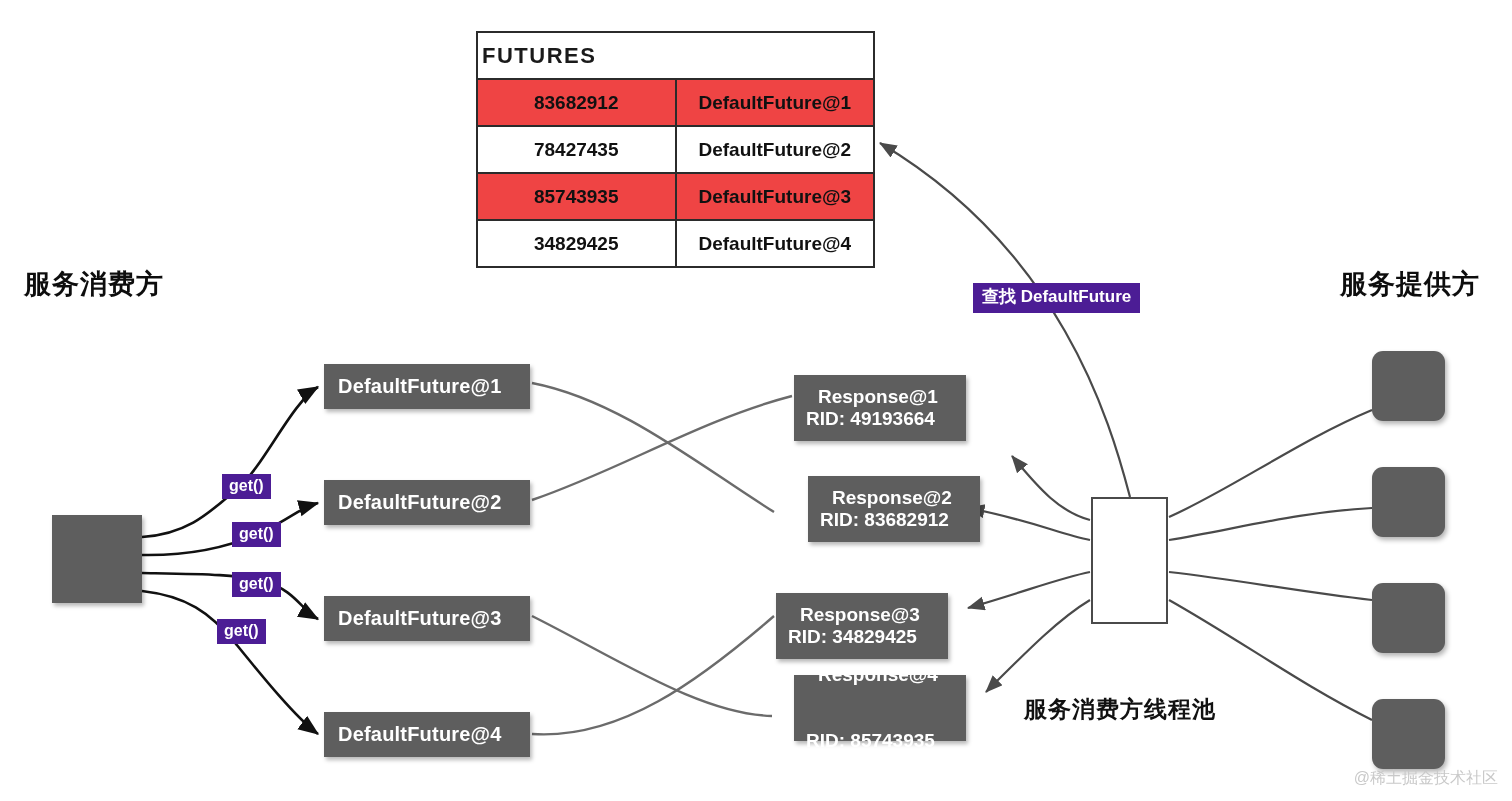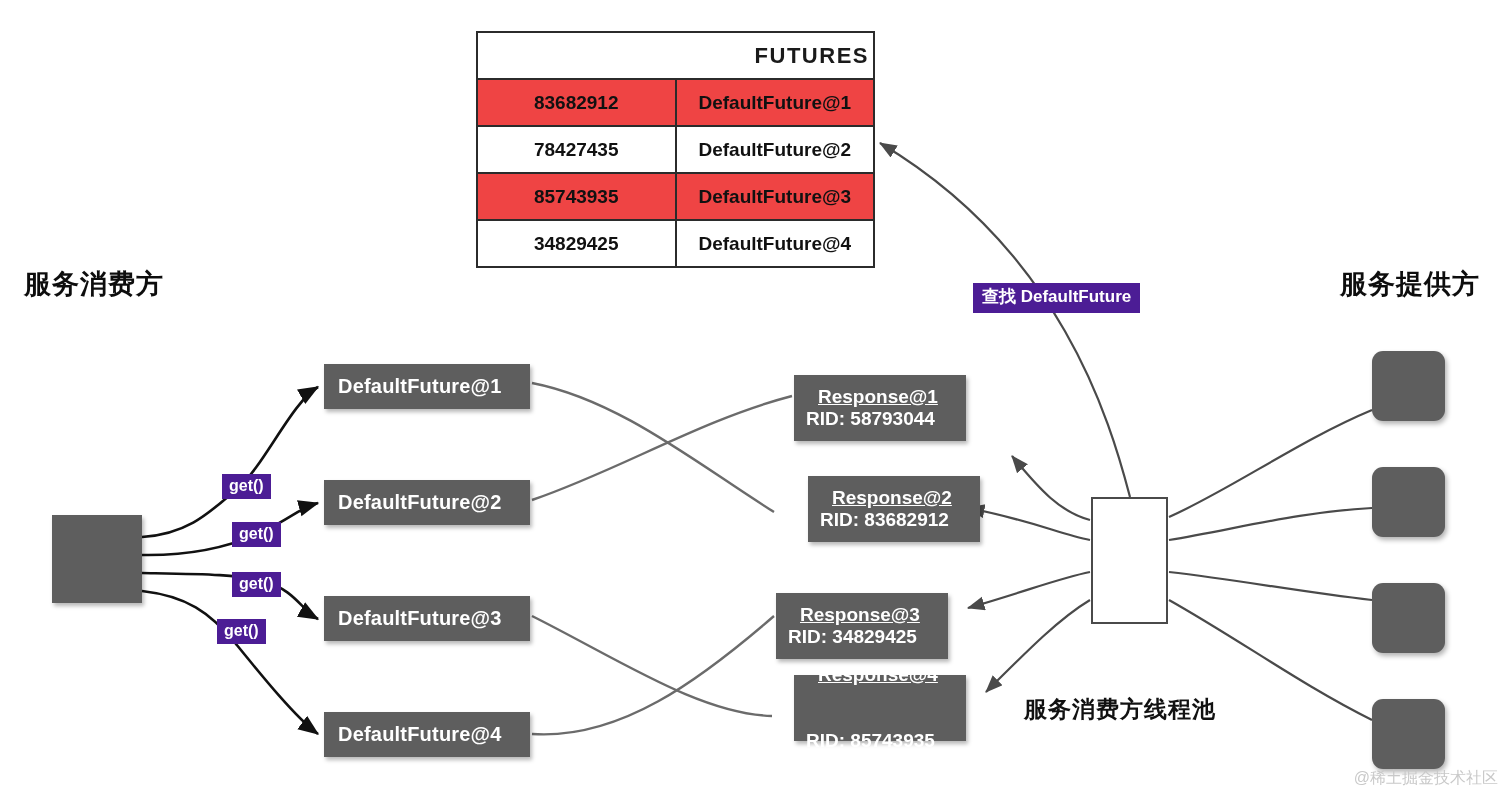--- a/index.html
+++ b/index.html
@@ -57,21 +57,21 @@
     border-collapse: collapse;
     background: #fff;
     box-sizing: border-box;
   }
   #futures-table table {
     border-collapse: collapse;
     width: 100%;
     table-layout: fixed;
   }
   #futures-table .caption-cell {
-    text-align: right;
+    text-align: left;
     font-size: 22px;
     font-weight: bold;
     color: #1a1a1a;
     height: 45px;
     border-bottom: 2px solid #2b2b2b;
     letter-spacing: 1.5px;
   }
   #futures-table th, #futures-table td {
     border-right: 2px solid #2b2b2b;
     border-bottom: 2px solid #2b2b2b;
@@ -111,21 +111,21 @@
   .response-node {
     width: 172px;
     height: 66px;
     flex-direction: column;
     justify-content: center;
     align-items: flex-start;
     padding-left: 12px;
     font-size: 19px;
     line-height: 1.15;
   }
-  .response-node .ln1 { display: block; padding-left: 12px; text-decoration: underline; }
+  .response-node .ln1 { display: block; padding-left: 12px; }
   .response-node .ln2 { display: block; }
   #consumer-box {
     position: absolute;
     left: 52px; top: 515px;
     width: 90px; height: 88px;
     background: #5e5e5e;
     box-shadow: 2px 3px 4px rgba(0,0,0,0.28);
   }
   .provider-box {
     position: absolute;
@@ -260,21 +260,21 @@
   <div class="edge-label" style="left:232px; top:572px;">get()</div>
   <div class="edge-label" style="left:217px; top:619px;">get()</div>
 
   <div class="node future-node" style="left:324px; top:364px;">DefaultFuture@1</div>
   <div class="node future-node" style="left:324px; top:480px;">DefaultFuture@2</div>
   <div class="node future-node" style="left:324px; top:596px;">DefaultFuture@3</div>
   <div class="node future-node" style="left:324px; top:712px;">DefaultFuture@4</div>
 
   <div class="node response-node" style="left:794px; top:375px;">
     <span class="ln1">Response@1</span>
-    <span class="ln2">RID: 58793044</span>
+    <span class="ln2">RID: 49193664</span>
   </div>
   <div class="node response-node" style="left:808px; top:476px;">
     <span class="ln1">Response@2</span>
     <span class="ln2">RID: 83682912</span>
   </div>
   <div class="node response-node" style="left:776px; top:593px;">
     <span class="ln1">Response@3</span>
     <span class="ln2">RID: 34829425</span>
   </div>
   <div class="node response-node" style="left:794px; top:675px;gap:44px;">

